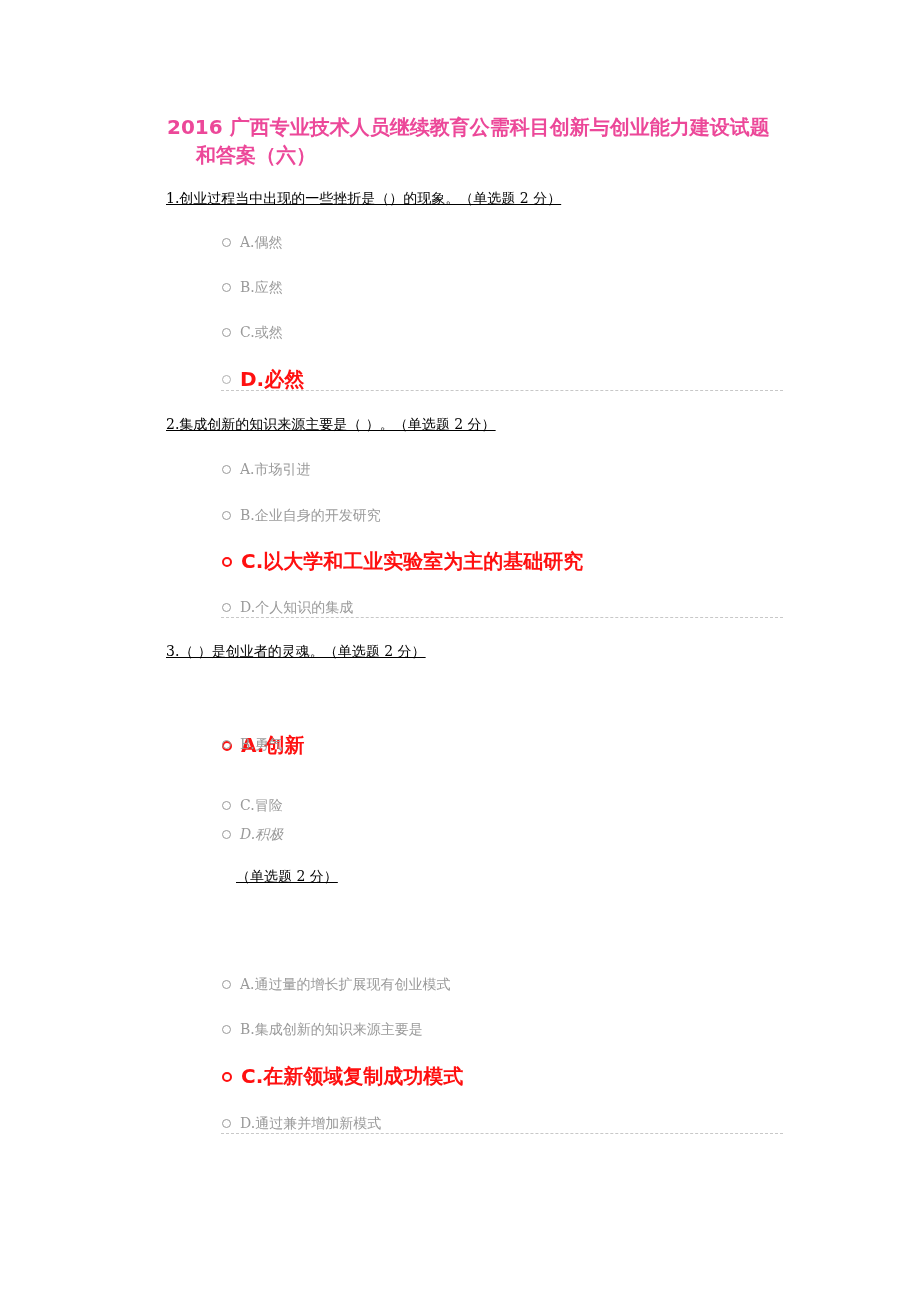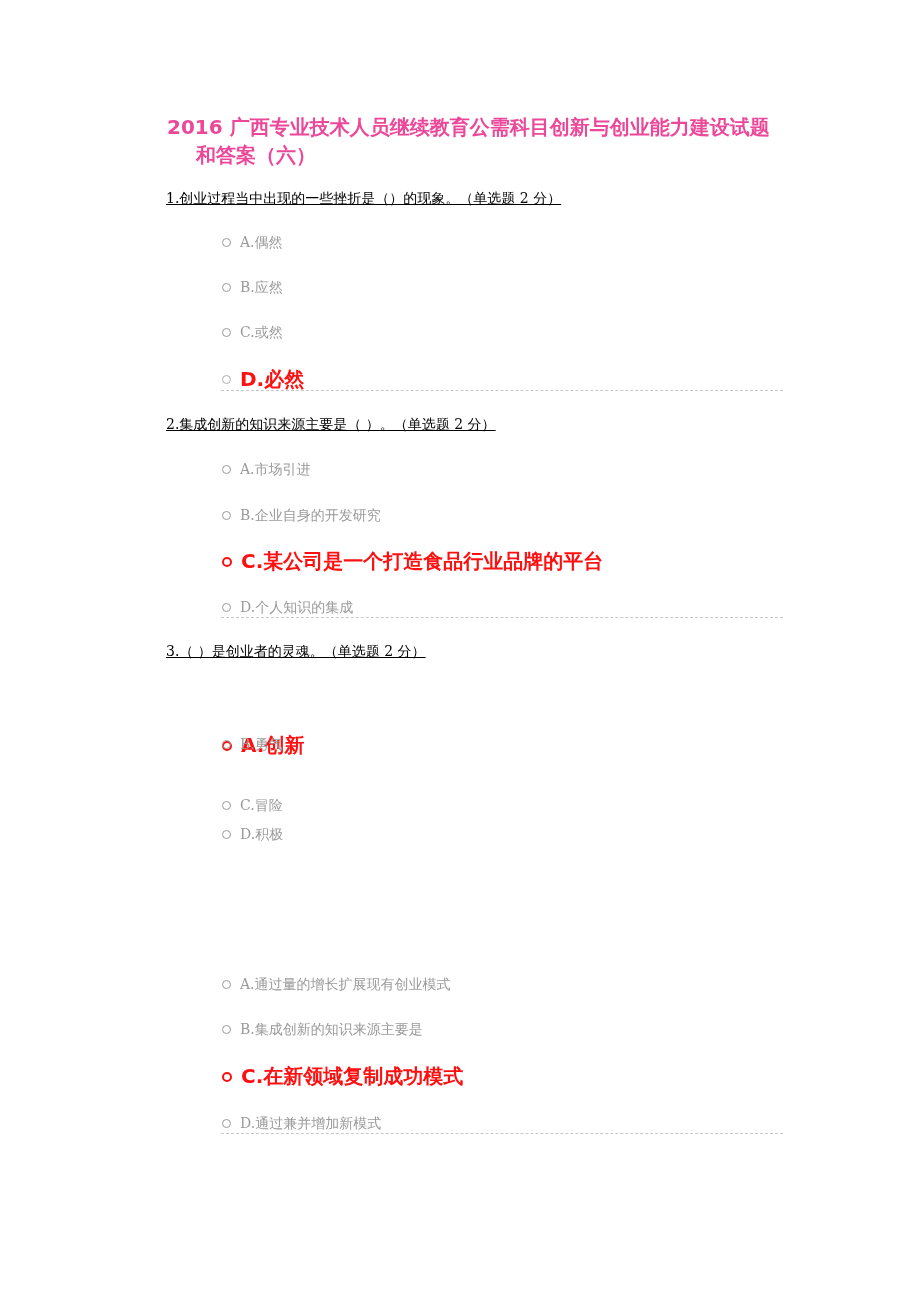--- a/index.html
+++ b/index.html
@@ -53,42 +53,43 @@
   <div class="dash" style="top:390px;"></div>
 
   <div class="q" style="left:166px; top:412px;">2.集成创新的知识来源主要是（ ）。（单选题 2 分）</div>
   <div class="opt" style="top:458px;">
     <span class="bul"></span><span>A.市场引进</span>
   </div>
   <div class="opt" style="top:504px;">
     <span class="bul"></span><span>B.企业自身的开发研究</span>
   </div>
   <div class="opt correct" style="top:550px;">
-    <span class="bul"></span><span>C.某公司是一个打造食品行业品牌的平台</span>
+    <span class="bul"></span><span>C.以大学和工业实验室为主的基础研究</span>
   </div>
   <div class="opt" style="top:596px;">
     <span class="bul"></span><span>D.个人知识的集成</span>
   </div>
   <div class="dash" style="top:617px;"></div>
 
   <div class="q" style="left:166px; top:639px;">3.（ ）是创业者的灵魂。（单选题 2 分）</div>
   <div class="opt correct" style="top:686px;margin-top:48px;">
     <span class="bul"></span><span>A.创新</span>
   </div>
   <div class="opt" style="top:733px;">
     <span class="bul"></span><span>B.勇气</span>
   </div>
   <div class="opt" style="top:778px;margin-top:16px;">
     <span class="bul"></span><span>C.冒险</span>
   </div>
-  <div class="opt" style="top:823px;">
+  <div class="opt" style="top:823px;font-style:italic;">
     <span class="bul"></span><span>D.积极</span>
   </div>
 
   <div class="q q4" style="top:864px;">
+    <span style="display:block; padding-left:14px; margin-left:-4px;">（单选题 2 分）</span>
   </div>
   <div class="opt" style="top:973px;">
     <span class="bul"></span><span>A.通过量的增长扩展现有创业模式</span>
   </div>
   <div class="opt" style="top:1018px;">
     <span class="bul"></span><span>B.集成创新的知识来源主要是</span>
   </div>
   <div class="opt correct" style="top:1065px;">
     <span class="bul"></span><span>C.在新领域复制成功模式</span>
   </div>

